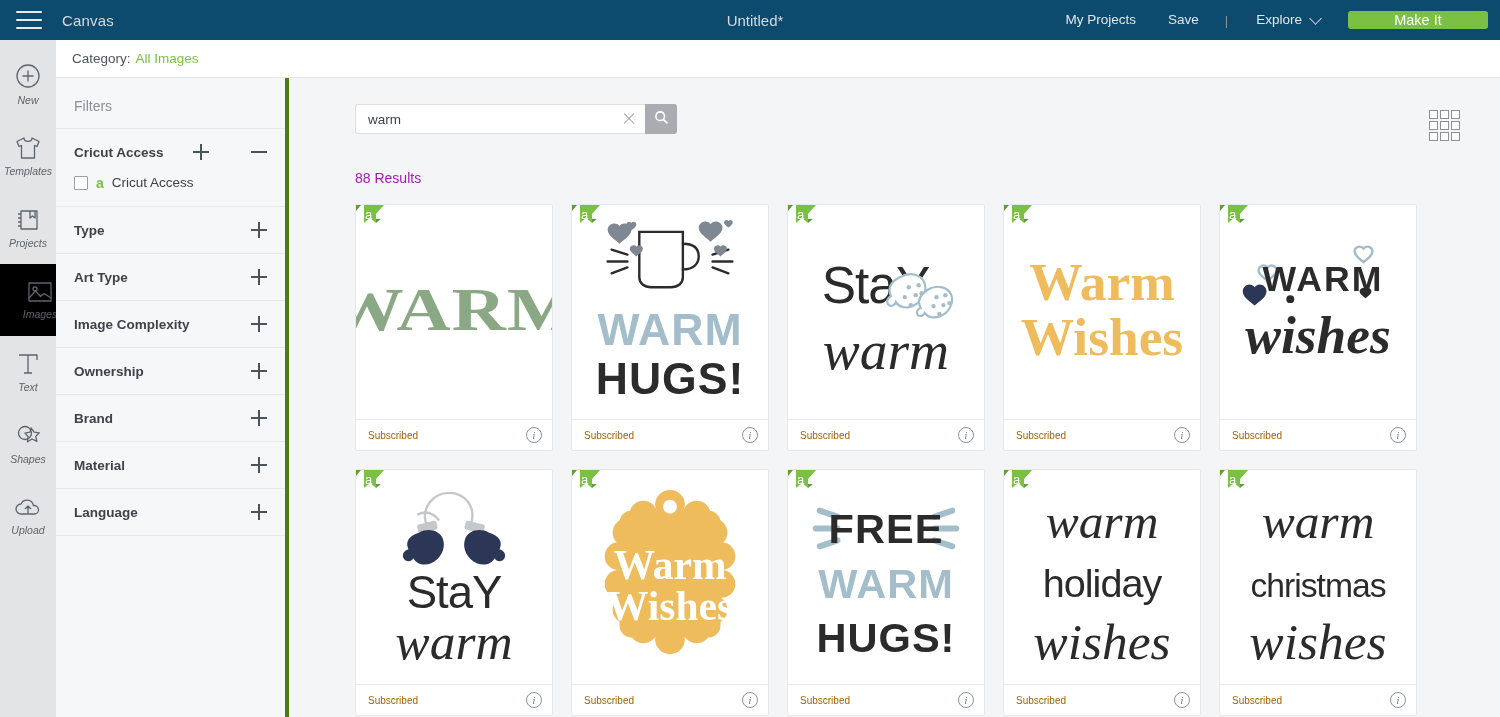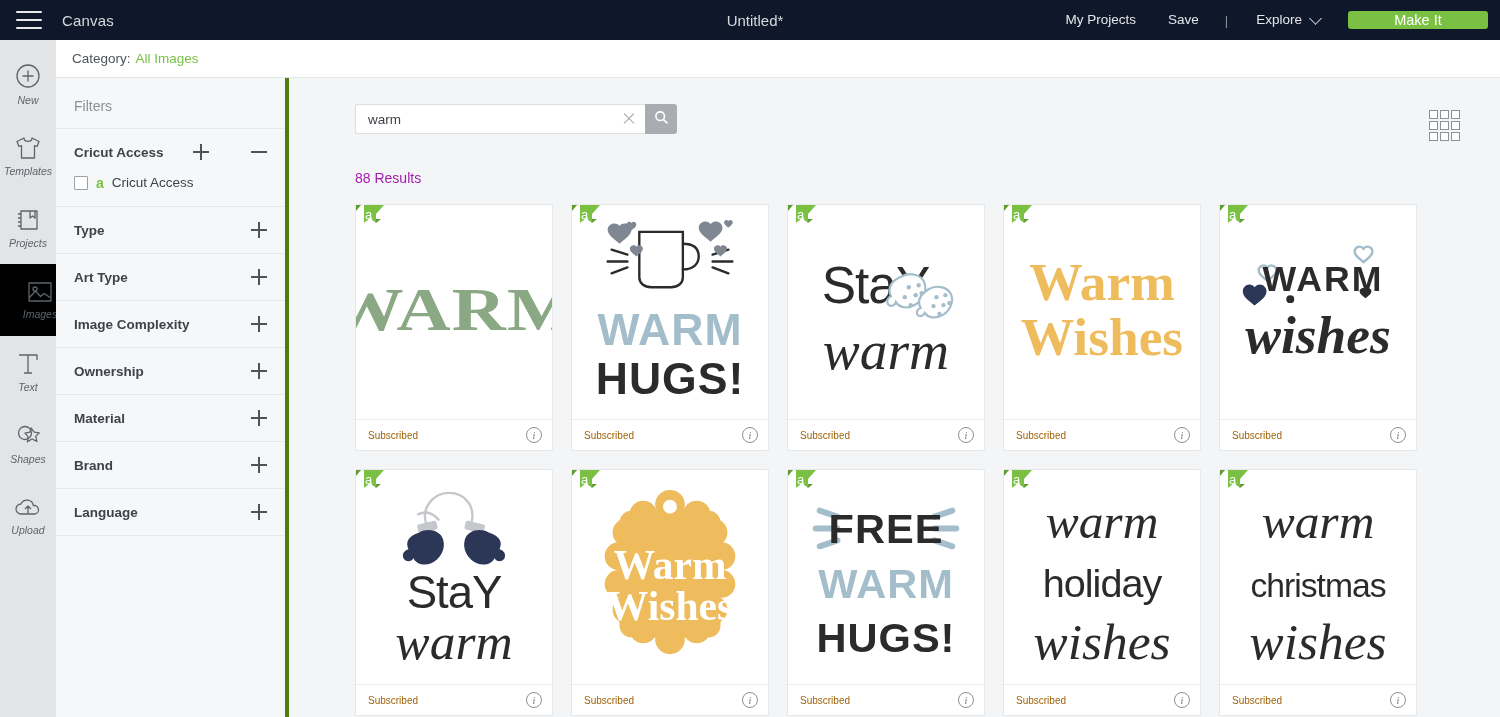--- a/index.html
+++ b/index.html
@@ -6,21 +6,21 @@
   html, body {
     width: 1500px; height: 717px;
     font-family: "Liberation Sans", sans-serif;
     background: #f4f5f7;
     overflow: hidden;
   }
 
   
   .header {
     height: 40px; width: 100%;
-    background: #0f172a;
+    background: #0c4a6e;
     display: flex; align-items: center;
     position: relative;
     color: #e8eaec;
   }
   .hamburger {
     width: 26px; height: 18px;
     margin-left: 16px; margin-right: 20px;
     display: flex; flex-direction: column; justify-content: space-between;
     cursor: pointer;
   }
@@ -346,28 +346,28 @@
 
         <div class="filter-group">
           <div class="filter-head">
             <span class="name">Ownership</span>
             <span class="pm"></span>
           </div>
         </div>
 
         <div class="filter-group">
           <div class="filter-head">
-            <span class="name">Material</span>
+            <span class="name">Brand</span>
             <span class="pm"></span>
           </div>
         </div>
 
         <div class="filter-group">
           <div class="filter-head">
-            <span class="name">Brand</span>
+            <span class="name">Material</span>
             <span class="pm"></span>
           </div>
         </div>
 
         <div class="filter-group">
           <div class="filter-head">
             <span class="name">Language</span>
             <span class="pm"></span>
           </div>
         </div>

